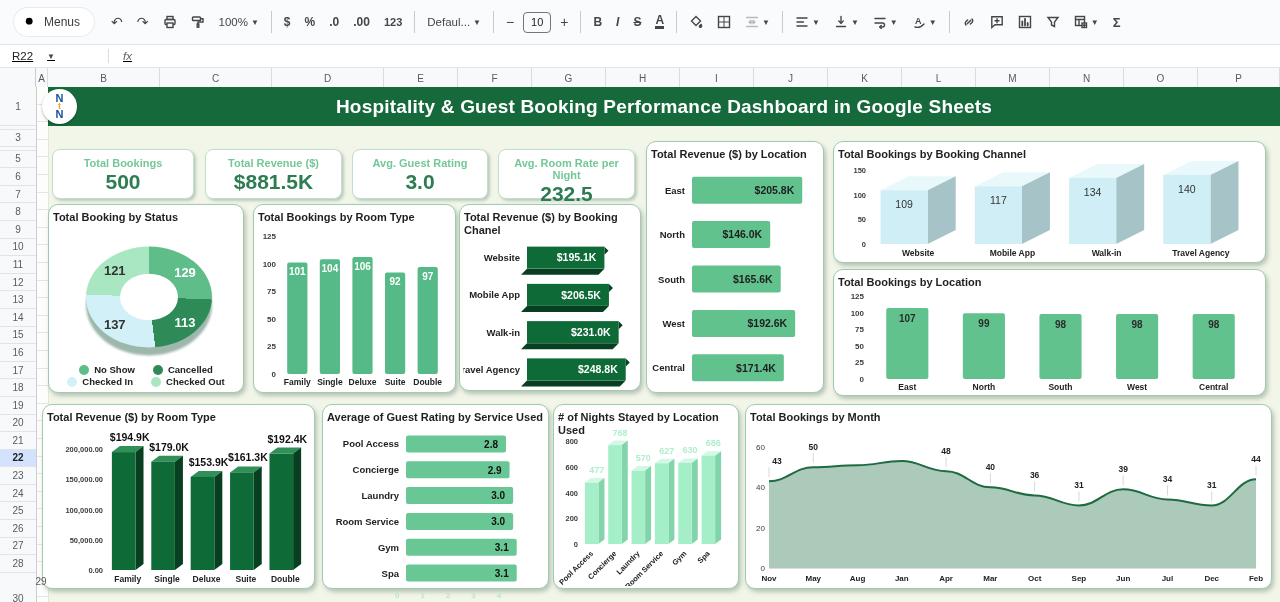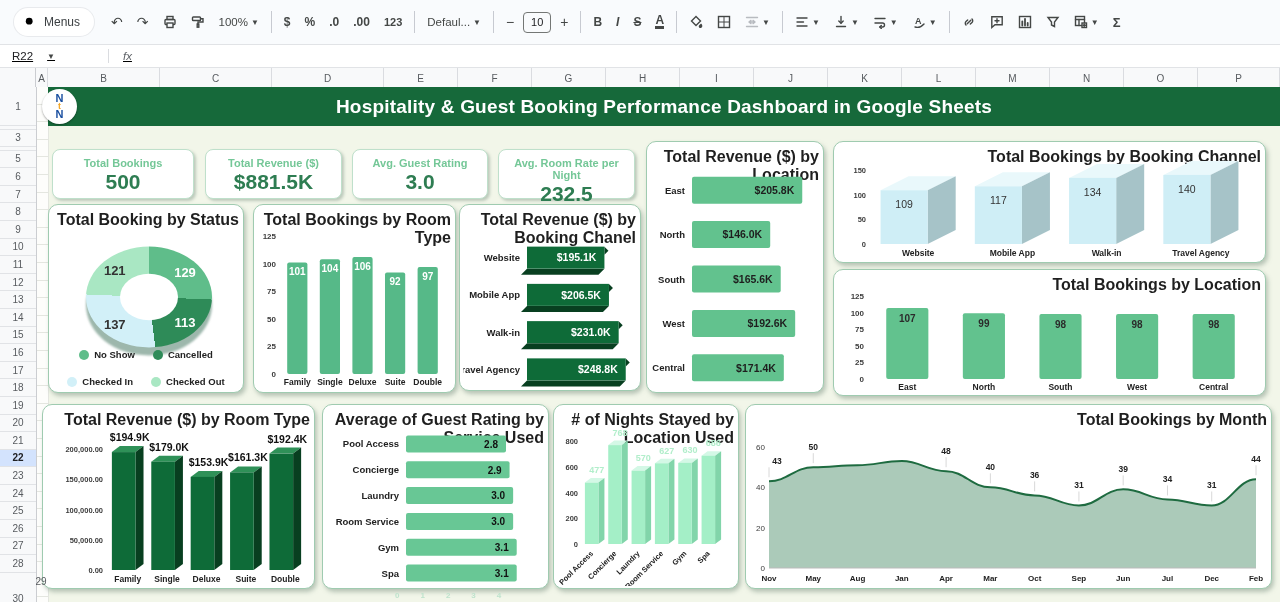--- a/index.html
+++ b/index.html
@@ -36,26 +36,26 @@
   
   .banner{position:absolute;left:48px;right:0;top:0;height:39px;display:flex;align-items:center;justify-content:center;}
   .banner .ttl{color:#fff;font-size:19px;font-weight:bold;letter-spacing:.2px;}
   .logo{position:absolute;left:-6px;top:2px;width:35px;height:35px;background:#fff;border-radius:50%;box-shadow:0 1px 2px rgba(0,0,0,.35);display:flex;flex-direction:column;align-items:center;justify-content:center;line-height:9px;}
   .logo b{font-size:11px;color:#1a4fa0;}
   .logo i{font-size:9px;font-style:normal;font-weight:bold;color:#f5a623;line-height:7px;}
   .kpi{position:absolute;background:#fff;border:1.5px solid #bfe0cb;border-radius:8px;box-shadow:2px 2px 3px rgba(125,148,132,.45);text-align:center;box-sizing:border-box;}
   .kpi .lb{margin-top:7px;font-size:11px;font-weight:bold;color:#74c797;}
   .kpi .vl{font-size:21px;font-weight:bold;color:#2e7d52;margin-top:1px;}
   .card{position:absolute;background:#fff;border:1.5px solid #9fcbb0;border-radius:10px;box-shadow:2px 3px 4px rgba(125,148,132,.5);box-sizing:border-box;}
-  .card h3{margin:6px 4px 0;text-align:right;font-size:16px;line-height:1.15;color:#1f1f1f;}
+  .card h3{margin:6px 4px 0;text-align:left;font-size:11px;line-height:1.15;color:#1f1f1f;}
   .plot{position:absolute;left:3px;right:3px;bottom:2px;}
   
   .d-ell{position:absolute;border-radius:50%;}
   .d-lbl{position:absolute;font-weight:bold;font-size:13px;transform:translate(-50%,-50%);}
-  .legend{position:absolute;left:0;right:0;bottom:5px;display:flex;flex-direction:column;align-items:center;gap:16px;}
+  .legend{position:absolute;left:0;right:0;bottom:5px;display:flex;flex-direction:column;align-items:center;gap:1px;}
   .legend .lrow{display:flex;gap:18px;}
   .legend .litem{display:flex;align-items:center;gap:5px;font-size:9.5px;font-weight:bold;color:#222;}
   .legend .dot{width:10px;height:10px;border-radius:50%;}
   .faintaxis{position:absolute;display:flex;gap:21px;font-size:8px;color:#bfe3cd;font-weight:bold;}
 </style>
 </head>
 <body>
 
 <div class="toolbar">
   <div class="pill">

